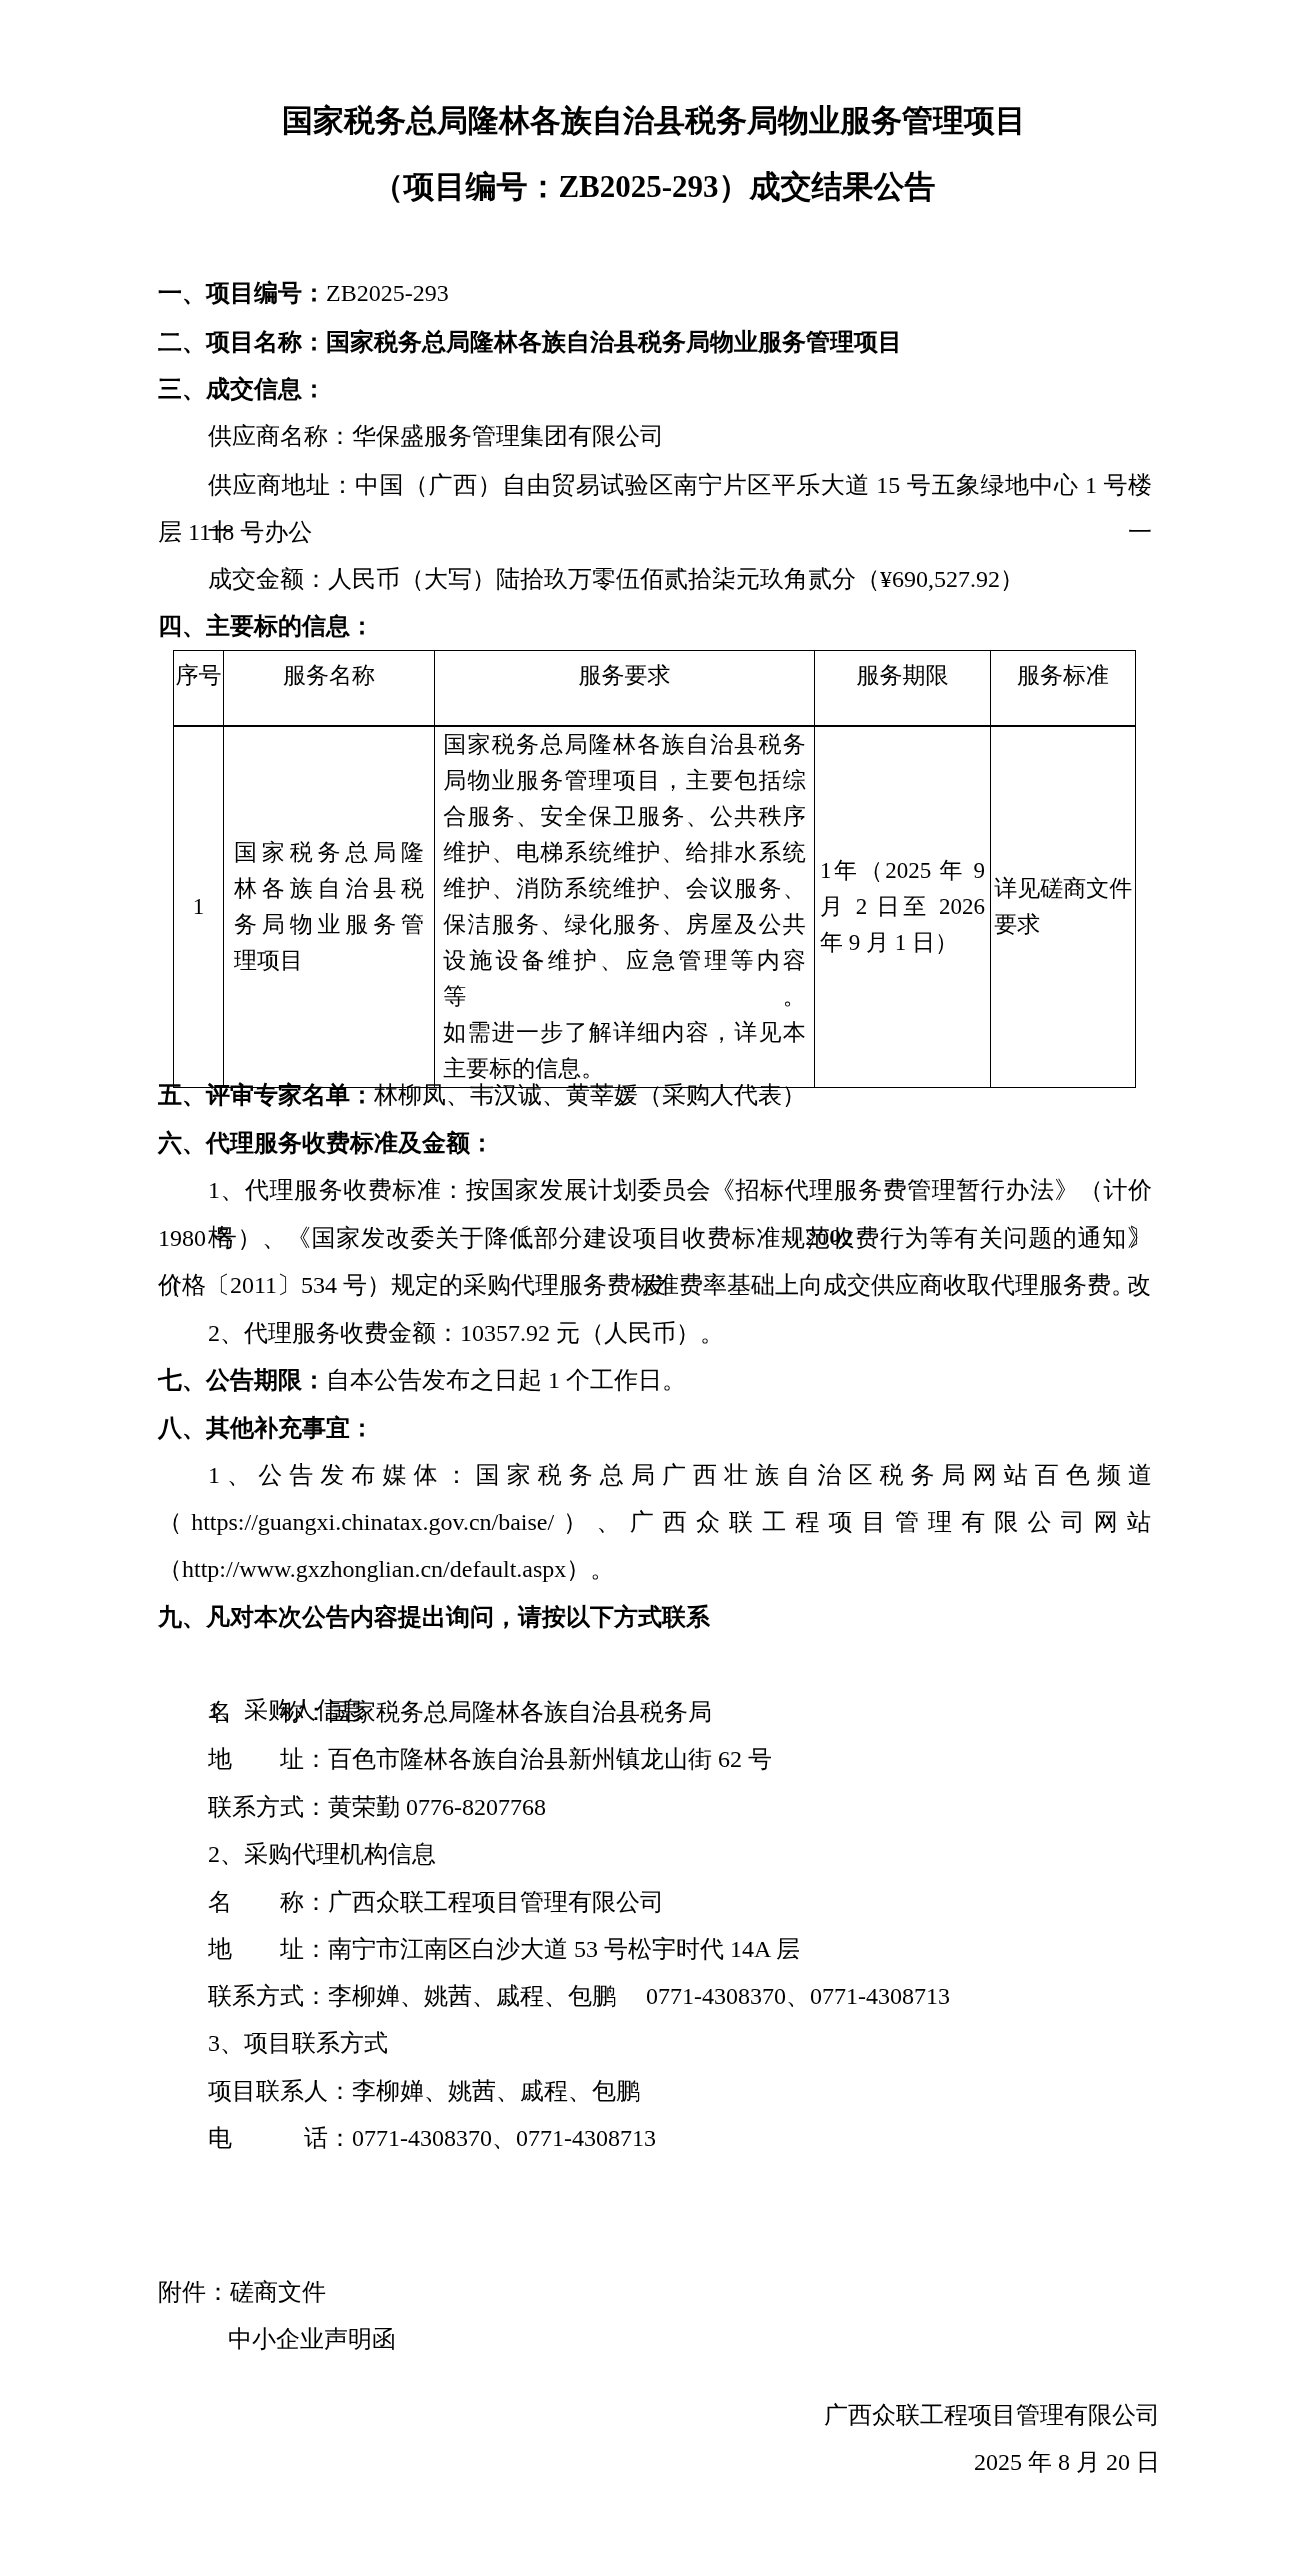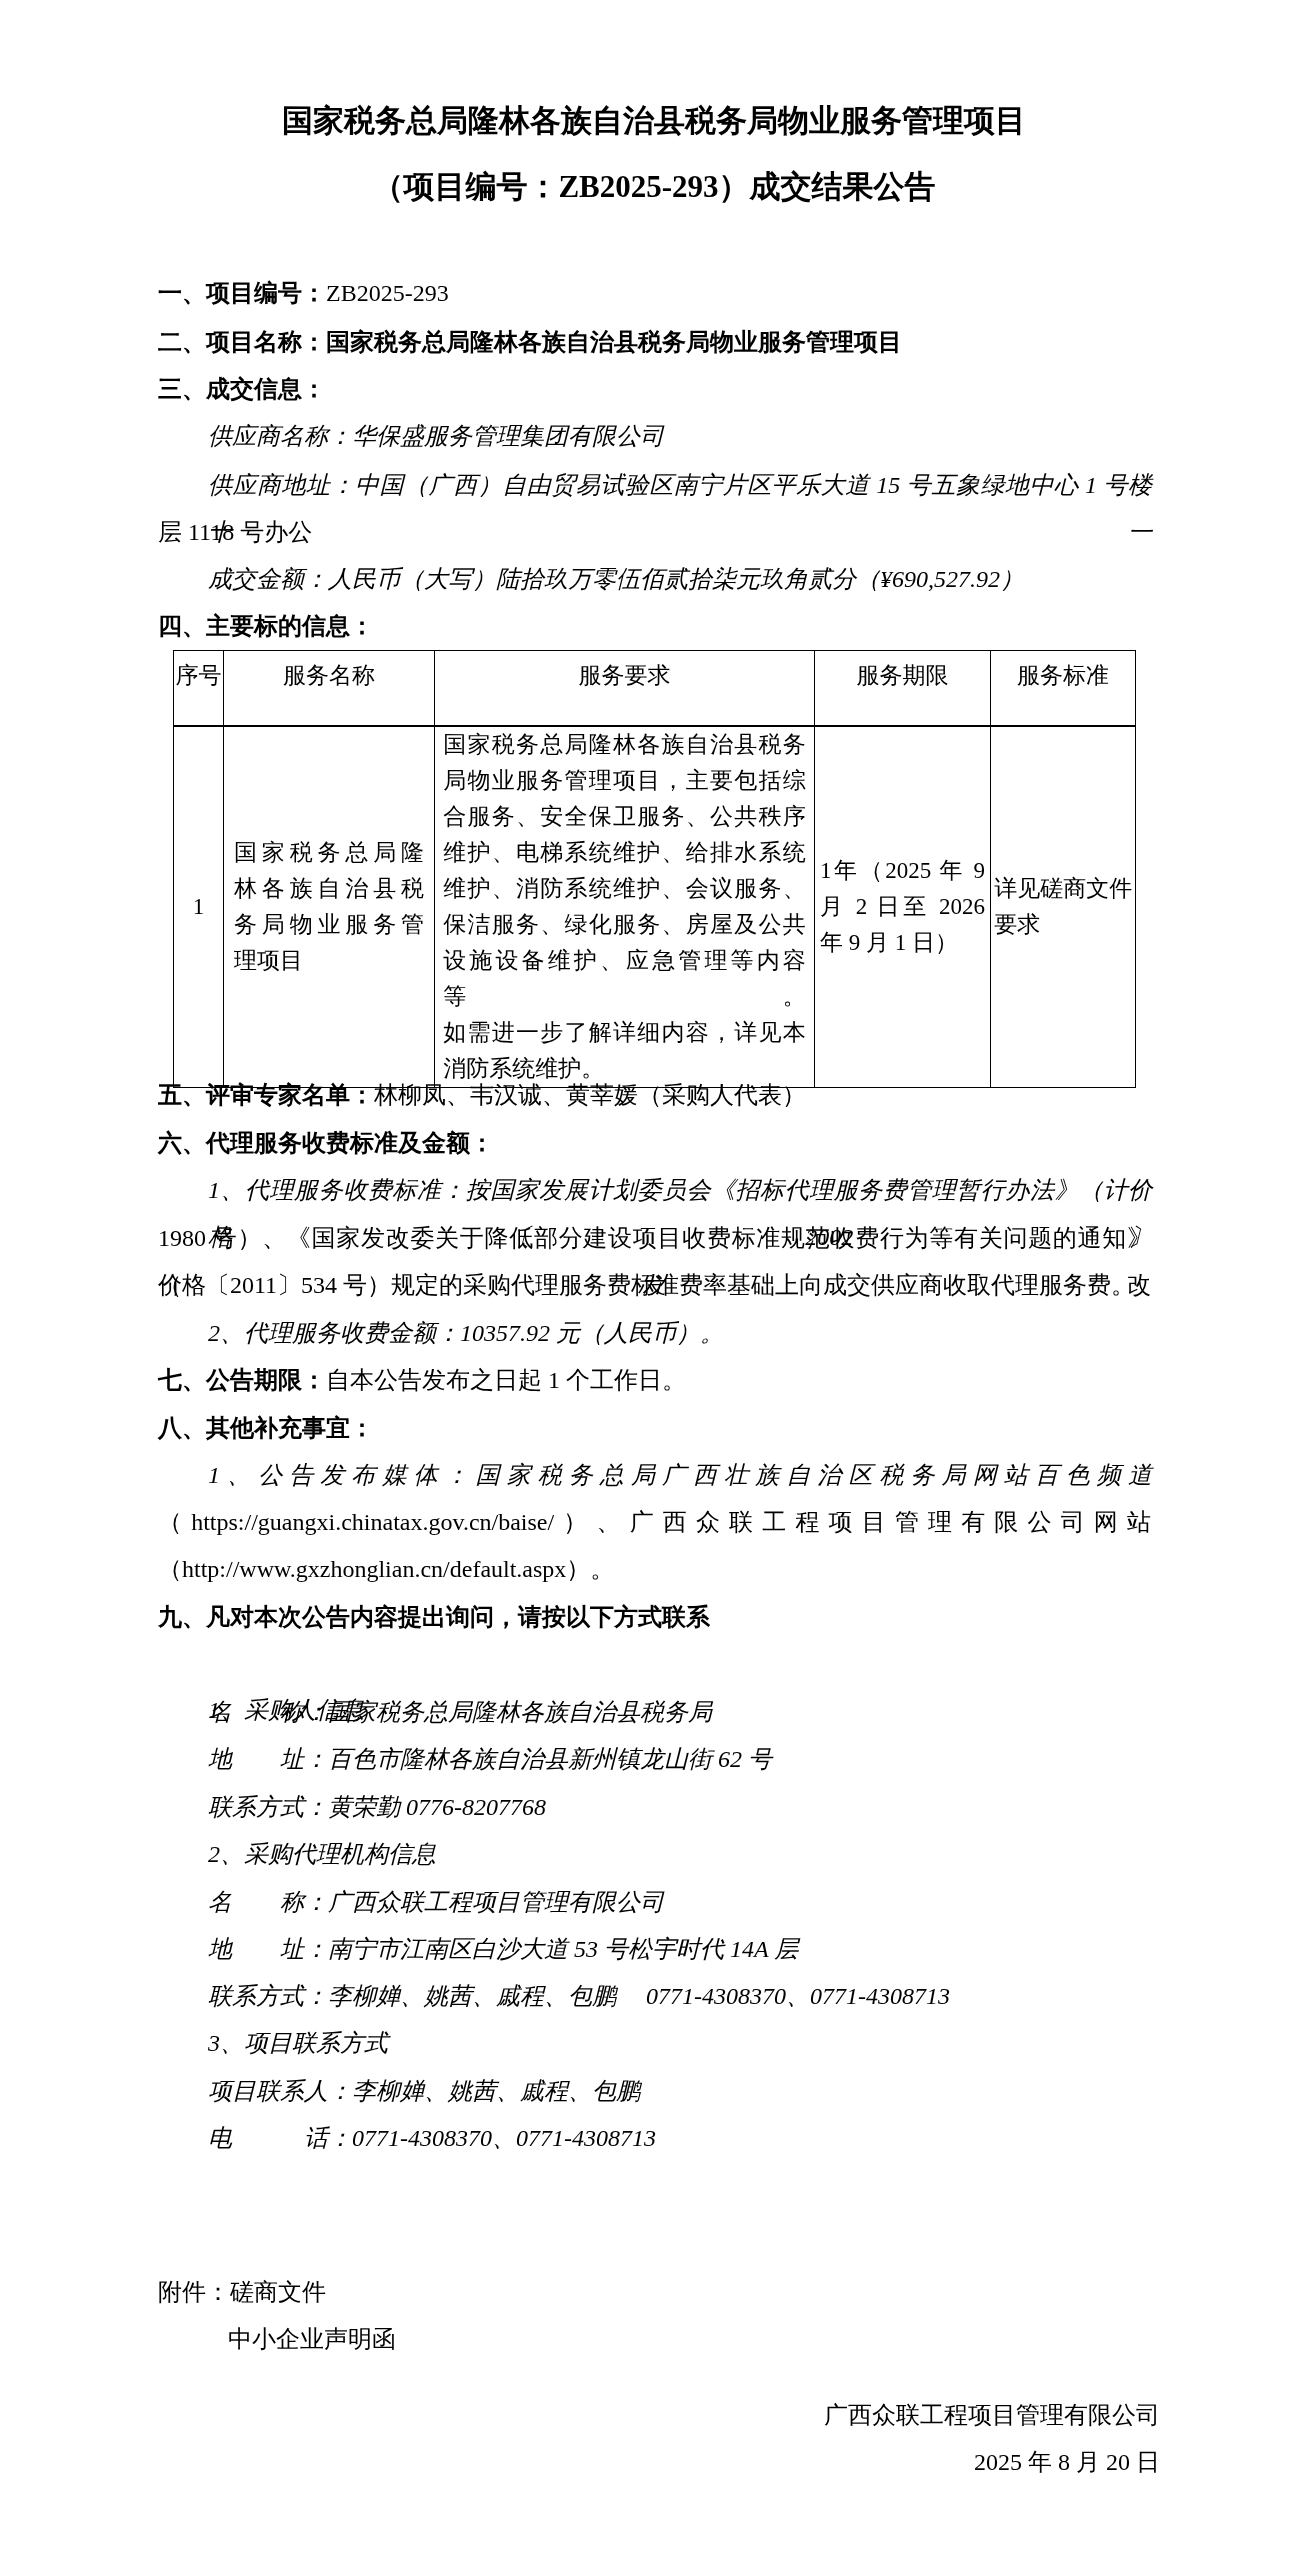--- a/index.html
+++ b/index.html
@@ -2,21 +2,21 @@
 <html style="font-size:13px"><head>
 <meta charset="utf-8">
 <style>
   html,body{margin:0;padding:0;}
   body{
     width:1308px;height:2576px;background:#ffffff;position:relative;
     font-family:"Liberation Serif","DejaVu Serif",serif;
     font-size:24px;color:#000;
   }
   .ln{position:absolute;left:158px;width:993px;height:47px;line-height:47px;white-space:nowrap;overflow:visible;}
-  .ind{left:208px;width:944px;font-style:italic;}
+  .ind{left:208px;width:944px;}
   .att2{left:228px;width:924px;}
   .right{left:158px;width:1002px;text-align:right;}
   .j{white-space:normal;text-align:justify;text-align-last:justify;}
   .hei{font-family:Liberation Serif, serif;font-weight:700;}
   .title{left:0;width:1308px;text-align:center;font-weight:700;font-size:31px;height:49px;line-height:49px;}
   
   table.doc{position:absolute;left:173px;top:650px;width:963px;border-collapse:collapse;table-layout:fixed;font-size:23px;}
   table.doc th,table.doc td{border:1.6px solid #000;font-weight:400;padding:0;}
   table.doc thead th{border-bottom:2.5px solid #000;vertical-align:top;padding-top:8.2px;text-align:center;line-height:33px;height:66px;margin-top:8px;}
   table.doc tbody tr{height:330px;}
@@ -79,21 +79,21 @@
       </td>
       <td class="c-req">
         <div class="cl j">国家税务总局隆林各族自治县税务</div>
         <div class="cl j">局物业服务管理项目，主要包括综</div>
         <div class="cl j">合服务、安全保卫服务、公共秩序</div>
         <div class="cl j">维护、电梯系统维护、给排水系统</div>
         <div class="cl j">维护、消防系统维护、会议服务、</div>
         <div class="cl j">保洁服务、绿化服务、房屋及公共</div>
         <div class="cl j">设施设备维护、应急管理等内容等。</div>
         <div class="cl j">如需进一步了解详细内容，详见本</div>
-        <div class="cl">消防系统维护。</div>
+        <div class="cl">主要标的信息。</div>
       </td>
       <td class="c-period">
         <div class="cl j">1年（2025 年 9</div>
         <div class="cl j">月 2 日至 2026</div>
         <div class="cl">年 9 月 1 日）</div>
       </td>
       <td class="c-std">
         <div class="cl">详见磋商文件</div>
         <div class="cl">要求</div>
       </td>

